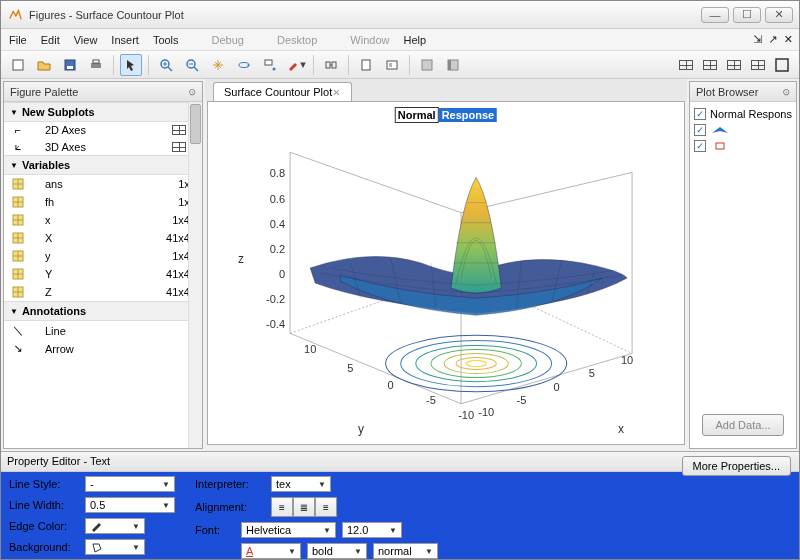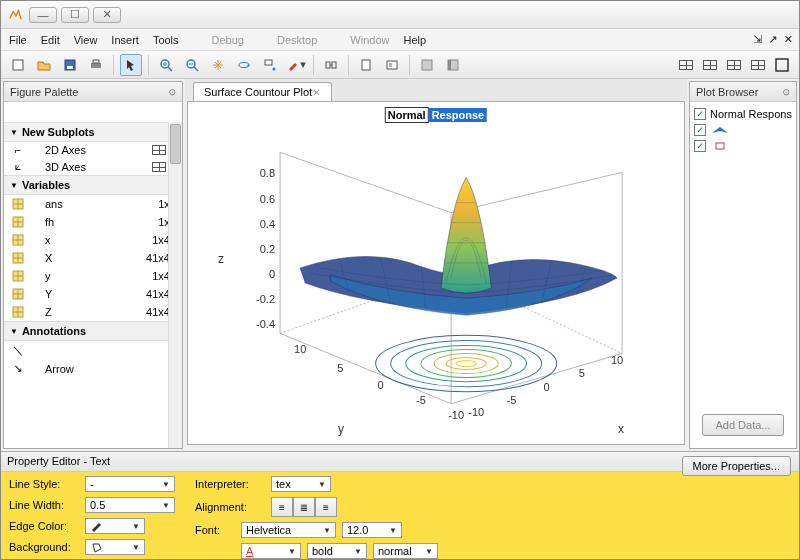--- a/index.html
+++ b/index.html
@@ -15,21 +15,21 @@
 .menubar .rcorner { position:absolute; right:6px; display:flex; gap:6px; color:#555;}
 .toolbar { height: 28px; background: linear-gradient(#fbfbfb,#e8e8e8); display:flex; align-items:center; padding:0 6px; border-bottom:1px solid #ccc; gap:4px;}
 .tbtn { width:22px; height:22px; border:1px solid transparent; border-radius:2px; display:flex; align-items:center; justify-content:center; color:#444;}
 .tbtn.active { border-color:#7aa7d8; background:#d8e8fb;}
 .sep { width:1px; height:20px; background:#ccc; margin:0 2px;}
 .toolbar .rgroup { margin-left:auto; display:flex; gap:2px;}
 .main { display:flex; height: calc(560px - 28px - 22px - 28px - 110px); }
 .panel { border:1px solid #aaa; margin:2px; background:#fff; display:flex; flex-direction:column;}
 .panel-hdr { height:20px; background:linear-gradient(#f4f4f4,#e4e4e4); border-bottom:1px solid #ccc; display:flex; align-items:center; padding:0 6px; font-weight:normal; color:#333;}
 .panel-hdr .chev { margin-left:auto; font-size:9px; color:#666;}
-.fp { width:180px;gap:20px;}
+.fp { width:200px;}
 .fp-body { flex:1; overflow:auto; position:relative;}
 .section-hdr { background:#f0f0f0; padding:3px 6px; border-bottom:1px solid #ddd; border-top:1px solid #ddd; display:flex; align-items:center; gap:4px; font-weight:bold;}
 .section-hdr::before { content:"▼"; font-size:8px;}
 .fp-row { display:flex; padding:2px 6px; align-items:center; gap:6px;}
 .fp-row .lab { flex:1;margin-left:13px;}
 .fp-row .ic { width:16px; display:flex; justify-content:center;}
 .grid-ic { display:inline-block; width:14px; height:10px; border:1px solid #555; position:relative;}
 .grid-ic::before,.grid-ic::after{content:"";position:absolute;background:#555;}
 .grid-ic::before{left:50%;top:0;bottom:0;width:1px;}
 .grid-ic::after{top:50%;left:0;right:0;height:1px;}
@@ -42,21 +42,21 @@
 .plot-area { flex:1; background:#fff; border:1px solid #aaa; margin:0 2px 6px 2px; position:relative; overflow:hidden;}
 .plot-title { position:absolute; top:4px; left:50%; transform:translateX(-50%); font-size:14px; font-weight:bold;}
 .plot-title .w1{background:#fff;border:1px solid #333;padding:1px 2px;}
 .plot-title .w2{background:#1f6fd4;color:#fff;padding:1px 3px;}
 .axis-lbl{position:absolute;font-size:12px;color:#333;}
 .pb { width:108px;}
 .pb-body { padding:4px; flex:1;}
 .pb-row { display:flex; align-items:center; gap:4px; padding:2px 0;}
 .cb { width:12px; height:12px; border:1px solid #777; background:#fff; display:flex; align-items:center; justify-content:center; font-size:9px; color:#1560b0;}
 .addbtn { margin:12px; padding:4px 8px; border:1px solid #999; background:linear-gradient(#f8f8f8,#e4e4e4); border-radius:3px; color:#888; text-align:center;}
-.prop-editor { height:110px; border-top:1px solid #aaa; background:#fde047;}
+.prop-editor { height:110px; border-top:1px solid #aaa; background:#1d4ed8;}
 .pe-hdr { height:20px; background:linear-gradient(#f4f4f4,#e4e4e4); border-bottom:1px solid #ccc; padding:3px 6px;}
 .pe-body { display:flex; padding:4px 8px; gap:20px;}
 .pe-col { display:flex; flex-direction:column; gap:5px;}
 .pe-row { display:flex; align-items:center; gap:6px;}
 .pe-row label { width:70px;}
 .sel { border:1px solid #999; background:#fff; padding:1px 4px; min-width:60px; display:flex; align-items:center; justify-content:space-between;}
 .sel .arr{font-size:8px;color:#333;}
 .btngrp { display:flex;}
 .sqbtn { width:22px; height:20px; border:1px solid #999; background:linear-gradient(#fafafa,#e6e6e6); display:flex; align-items:center; justify-content:center; font-size:10px;}
 .morebtn { position:absolute; right:8px; top:4px; padding:3px 10px; border:1px solid #999; background:linear-gradient(#f8f8f8,#e4e4e4); border-radius:3px;}
@@ -64,20 +64,21 @@
 </style>
 </head>
 <body>
 
 <div class="titlebar">
   <span class="logo">
     <svg class="icon" viewBox="0 0 16 16">
         <path d="M2 12 L6 4 L9 9 L12 3 L15 13" fill="none" stroke="#d97b00" stroke-width="1.5"></path>
       </svg>
   </span>
+  <span class="title">Figures - Surface Countour Plot</span>
   <div class="winbtns">
     <div class="winbtn">—</div>
     <div class="winbtn">☐</div>
     <div class="winbtn">✕</div>
   </div>
 </div>
 
 <div class="menubar">
   <span>File</span>
   <span>Edit</span>
@@ -317,20 +318,21 @@
             </span>
             <span class="lab">Z</span>
             <span>41x41</span>
           </div>
         </div>
       <div class="section-hdr">
           <span>Annotations</span>
         </div>
       <div class="fp-row">
           <span class="ic">＼</span>
+          <span class="lab">Line</span>
         </div>
       <div class="fp-row">
           <span class="ic">↘</span>
           <span class="lab">Arrow</span>
         </div>
       <div class="scroll-track">
           <div class="scroll-thumb"></div>
         </div>
     </div>
   </div>

